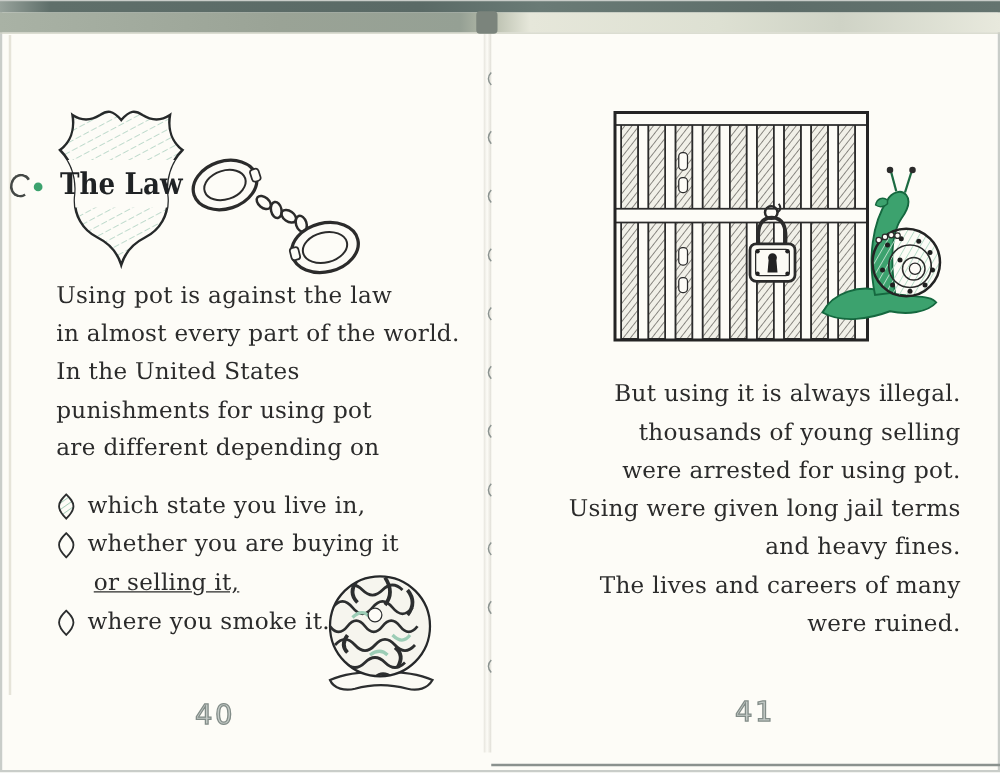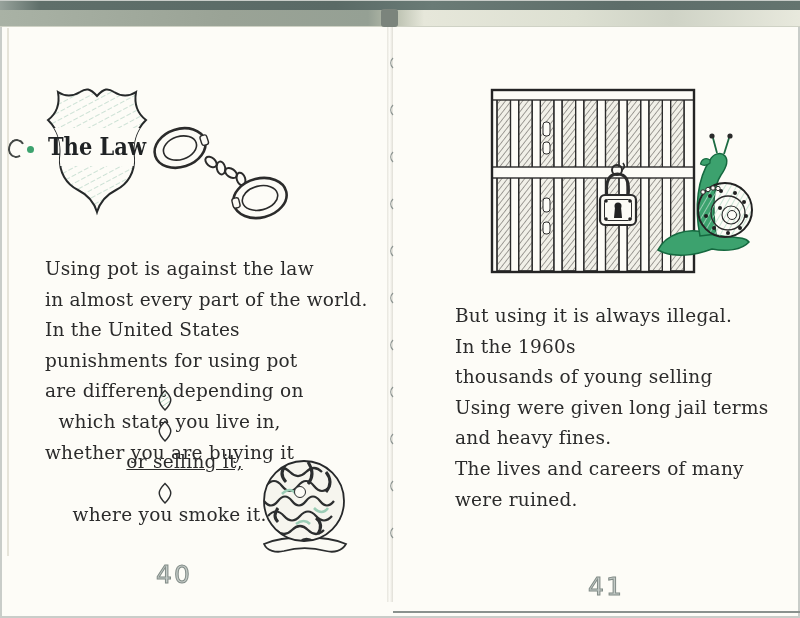--- a/index.html
+++ b/index.html
@@ -17,39 +17,39 @@
   .spine-notch{position:absolute;left:381px;top:9px;width:17px;height:18px;background:#7b847c;border-radius:3px;}
 
   
   .spine-shade{position:absolute;left:387px;top:27px;width:6px;height:575px;
     background:linear-gradient(90deg,rgba(110,105,85,.16),rgba(255,255,255,0) 45%,rgba(110,105,85,.20) 100%);}
   .left-edge-line{position:absolute;left:7px;top:28px;width:2px;height:528px;background:#e6e4d9;}
   .bottom-right-line{position:absolute;left:393px;top:611px;width:407px;height:2px;background:#8a918e;}
 
   
   .textblock{position:absolute;font-size:18.5px;line-height:30.6px;letter-spacing:.25px;white-space:nowrap;}
-  .left-par{left:45px;top:222px;margin-top:32px;}
-  .right-par{left:455px;top:301px;}
+  .left-par{left:45px;top:222px;}
+  .right-par{left:455px;top:301px;text-align:right;}
 
   
   .list{position:absolute;left:45px;top:389px;}
-  .list-row{display:flex;align-items:center;height:31px;font-size:18.5px;letter-spacing:.25px;white-space:nowrap;flex-direction:column;}
+  .list-row{display:flex;align-items:center;height:31px;font-size:18.5px;letter-spacing:.25px;white-space:nowrap;}
   .list-row .pod{width:16px;height:22px;margin-right:9px;flex:0 0 auto;}
   .list-row.cont{padding-left:30px;text-decoration:underline;}
 
   
   .arc-marker{position:absolute;left:8px;top:139px;width:13px;height:15px;border:2px solid #444846;
     border-radius:50%;border-right-color:transparent;transform:rotate(14deg);}
   .green-dot{position:absolute;left:27px;top:146px;width:7px;height:7px;border-radius:50%;background:#3ca26e;}
 
   
-  .pagenum{position:absolute;font-family:"DejaVu Sans",sans-serif;font-size:25px;letter-spacing:2px;
+  .pagenum{position:absolute;font-family:"DejaVu Sans",sans-serif;font-size:22px;letter-spacing:2px;
     color:#c3cac6;-webkit-text-stroke:1px #828c88;}
   .pn-left{left:156px;top:560px;}
-  .pn-right{left:588px;top:572px;}
+  .pn-right{left:588px;top:558px;}
 
   svg{display:block;}
   .abs{position:absolute;}
 </style>
 </head>
 <body>
 
 <div class="stage">
   <div class="paper"></div>
 
@@ -269,22 +269,22 @@
         <circle cx="215" cy="106" r="2.2"></circle>
           <circle cx="220" cy="103.5" r="2.2"></circle>
         <circle cx="225" cy="102" r="2.2"></circle>
           <circle cx="230" cy="102.5" r="2.2"></circle>
       </g>
     </g>
   </svg>
 
   <div class="textblock right-par">
     <div>But using it is always illegal.</div>
-    <div>In the 1960s</div>
     <div>thousands of young selling</div>
+    <div>were arrested for using pot.</div>
     <div>Using were given long jail terms</div>
     <div>and heavy fines.</div>
     <div>The lives and careers of many</div>
     <div>were ruined.</div>
   </div>
 
   <div class="pagenum pn-right">41</div>
 </div>
 
 </body></html>

